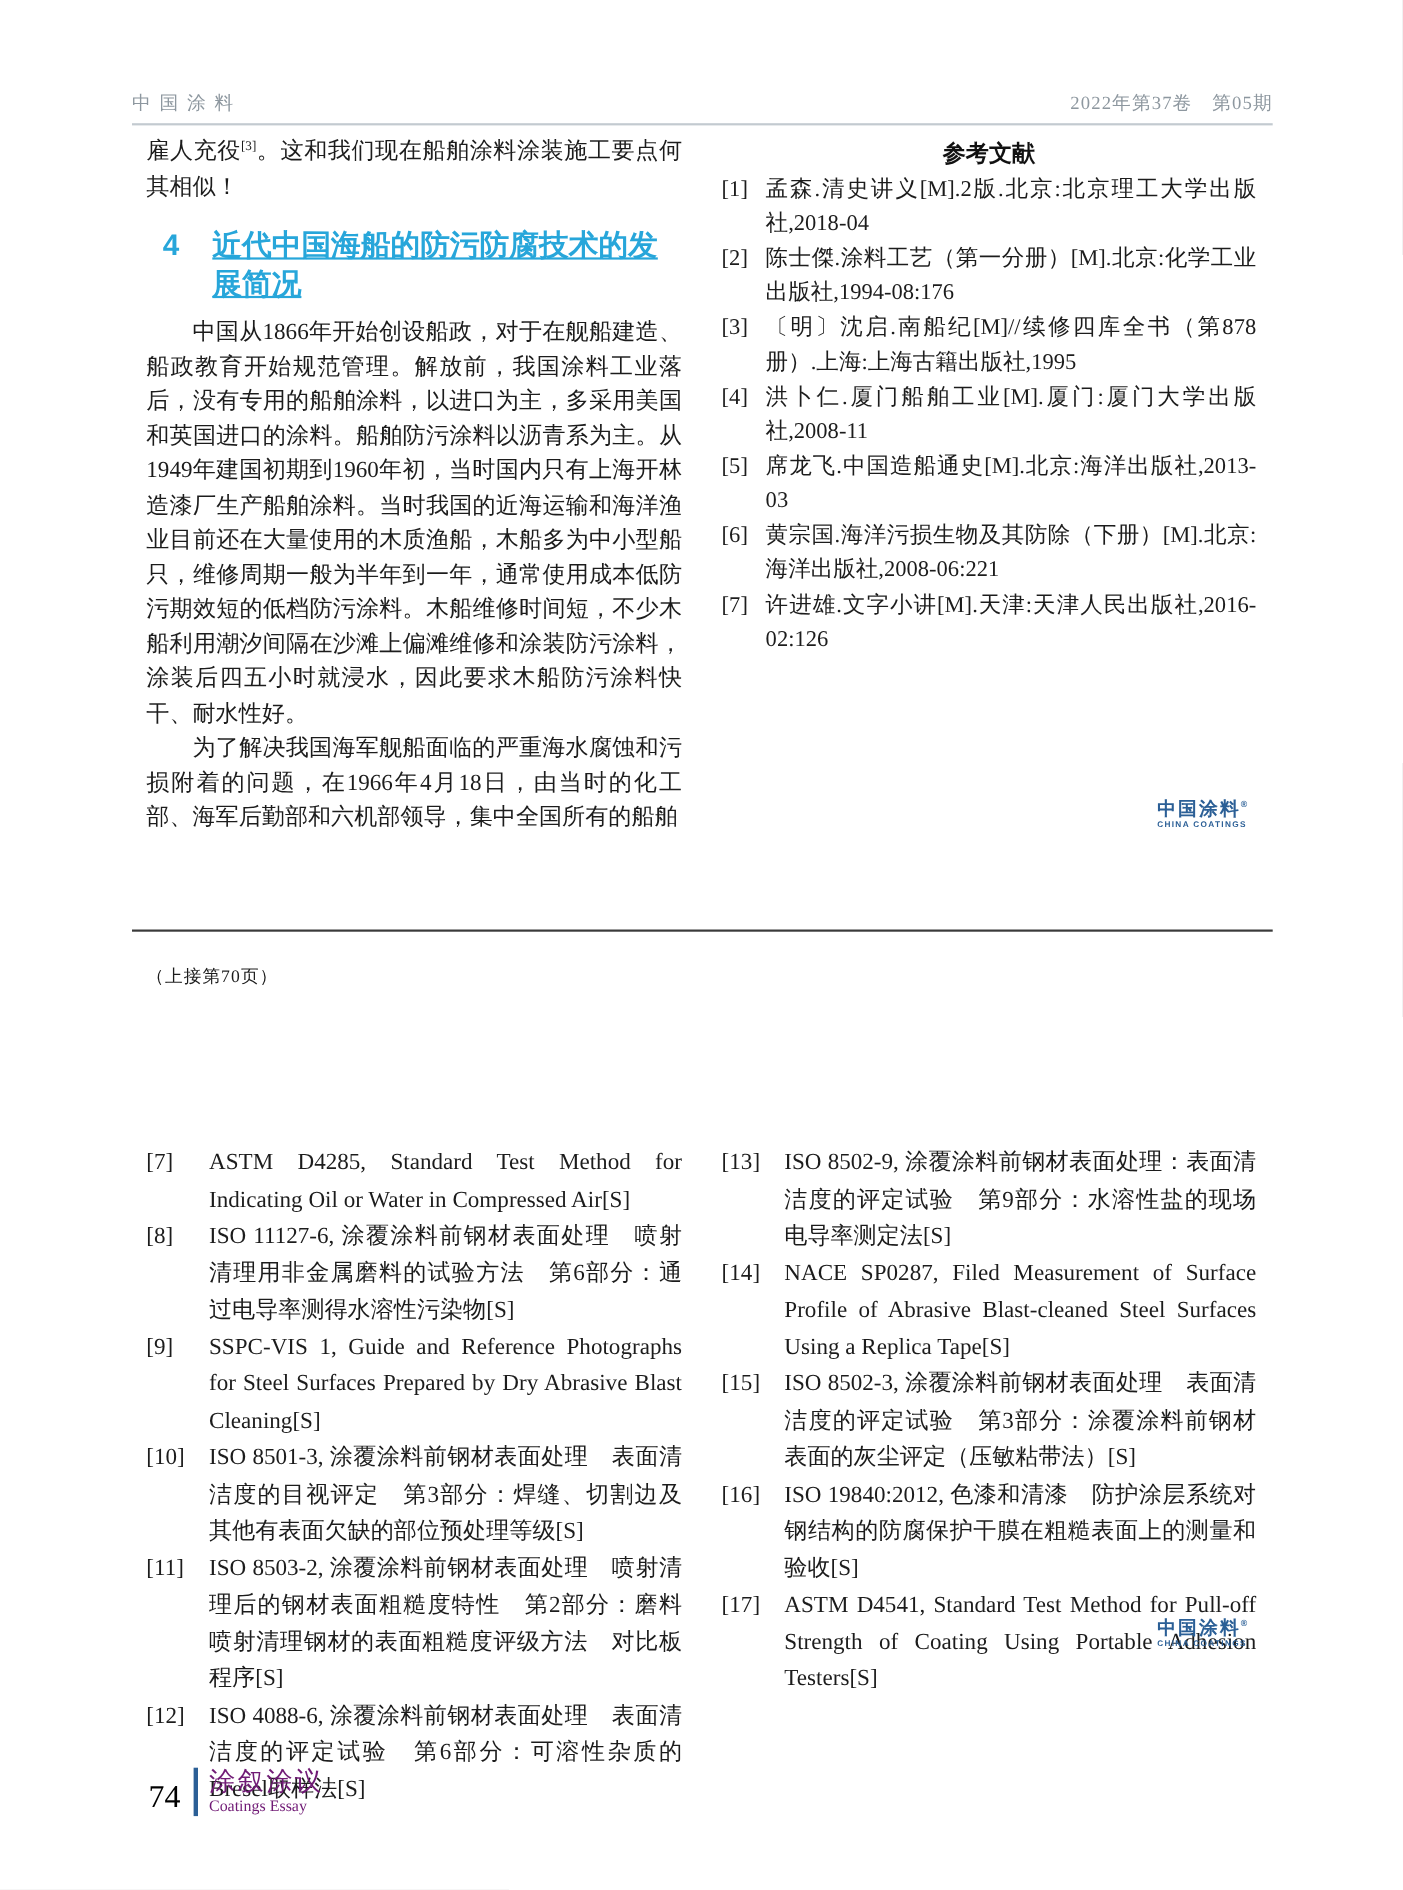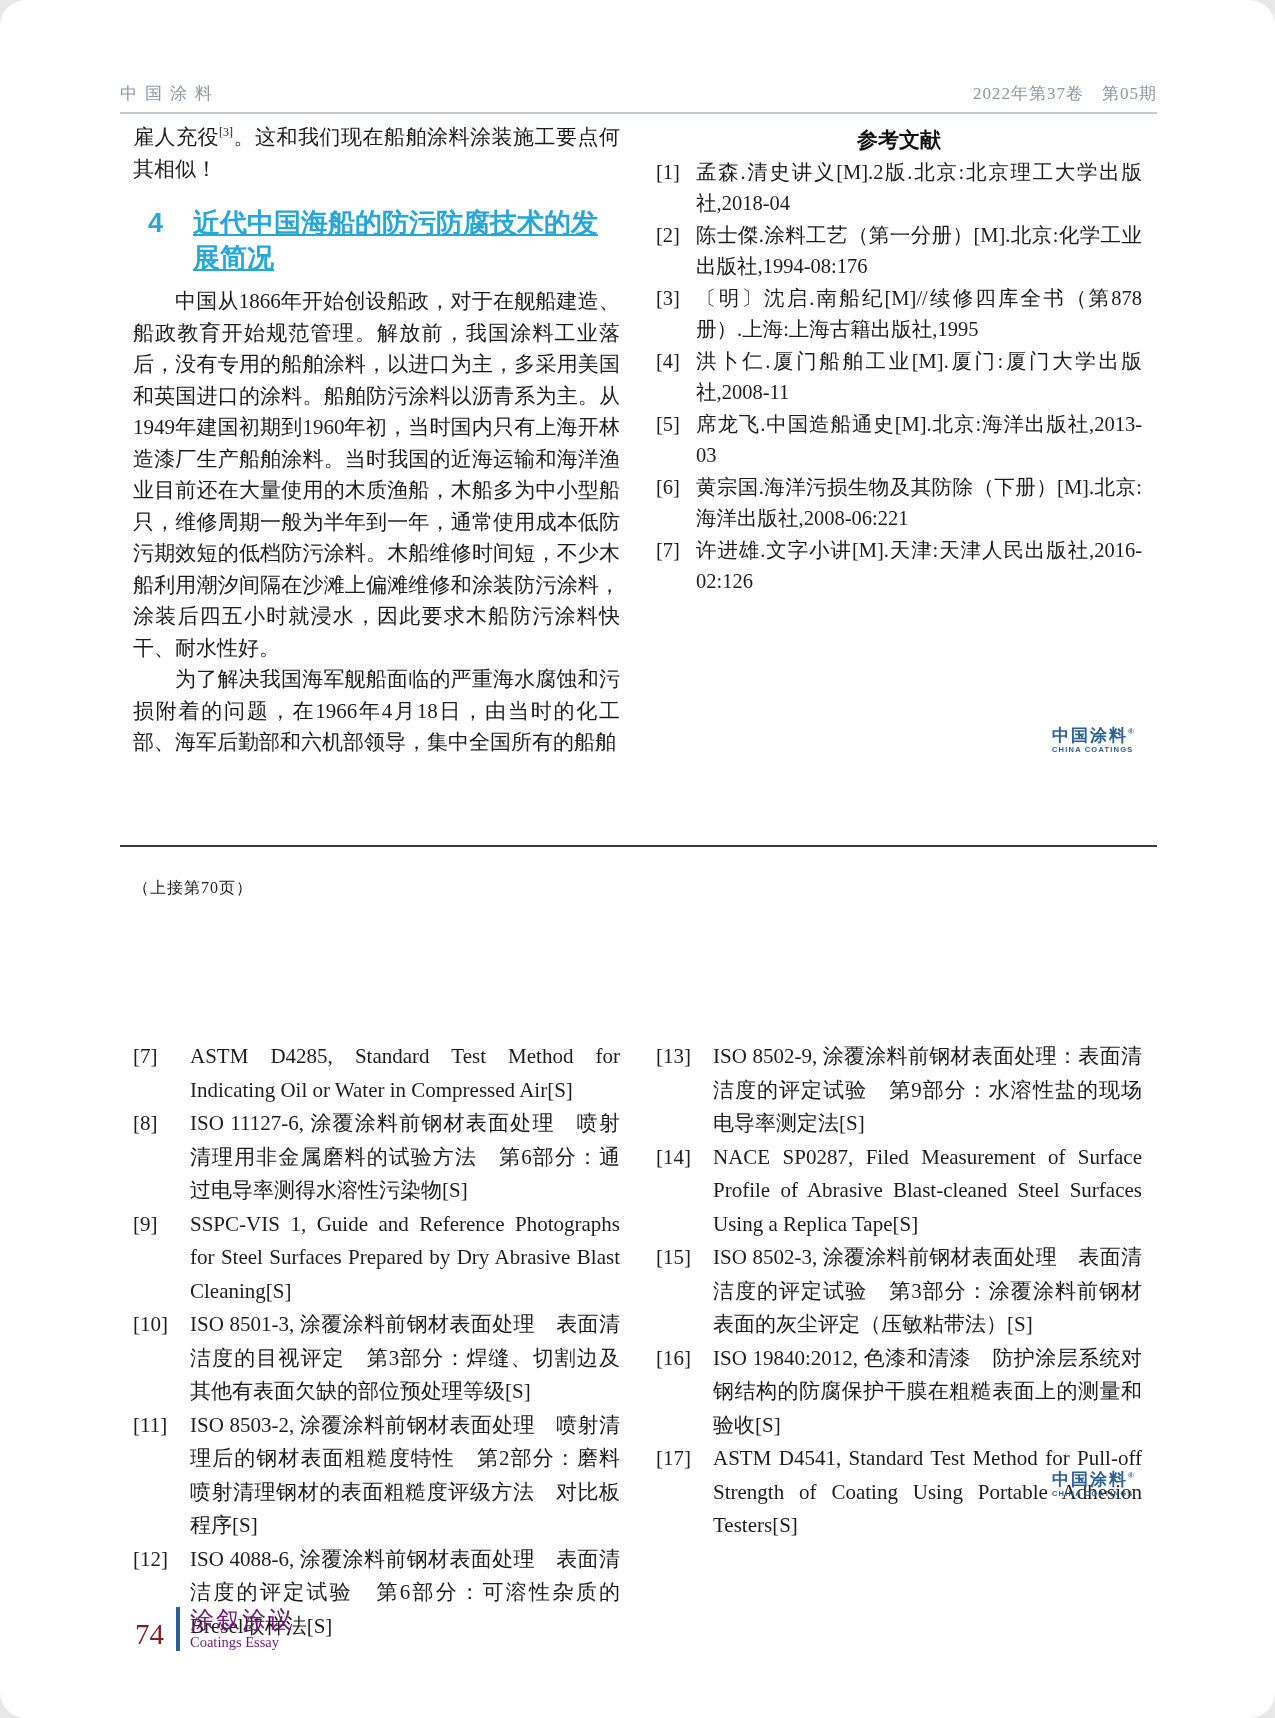--- a/index.html
+++ b/index.html
@@ -4,21 +4,20 @@
 <style>
   html,body{margin:0;padding:0;background:#e8e8e8;}
   .page{
     position:relative;
     width:1275px;height:1718px;
     margin:0 auto;
     background:#ffffff;
     font-family:"Liberation Serif","DejaVu Serif",serif;
     color:#1c1c1c;
     overflow:hidden;
-    border-radius:26px;
   }
   
   .running-head{
     position:absolute;left:120px;right:118px;top:82px;
     display:flex;justify-content:space-between;align-items:flex-end;
     color:#8d979f;font-size:17px;
     border-bottom:2px solid #c3cad0;
     padding-bottom:7px;
   }
   .running-head .journal{letter-spacing:8px;}
@@ -80,21 +79,21 @@
   .bref{display:flex;font-size:21px;line-height:33.5px;}
   .bref-id{flex:none;width:57px;}
   .bref-body{flex:1;text-align:justify;}
 
   
   .footer{
     position:absolute;left:135px;top:1607px;
     display:flex;align-items:stretch;
   }
   .footer .page-num{
-    color:#7f1d1d;font-size:29px;line-height:29px;
+    color:#000000;font-size:29px;line-height:29px;
     align-self:flex-end;margin-bottom:2px;
   }
   .footer .bar{width:4px;background:#2b5f96;margin:0 10px 0 12px;height:44px;}
   .footer .col-label{display:flex;flex-direction:column;justify-content:center;color:#701a75;}
   .footer .col-zh{font-size:24px;line-height:27px;letter-spacing:2px;}
   .footer .col-en{font-size:14.5px;line-height:17px;}
 </style>
 </head>
 <body>
 

